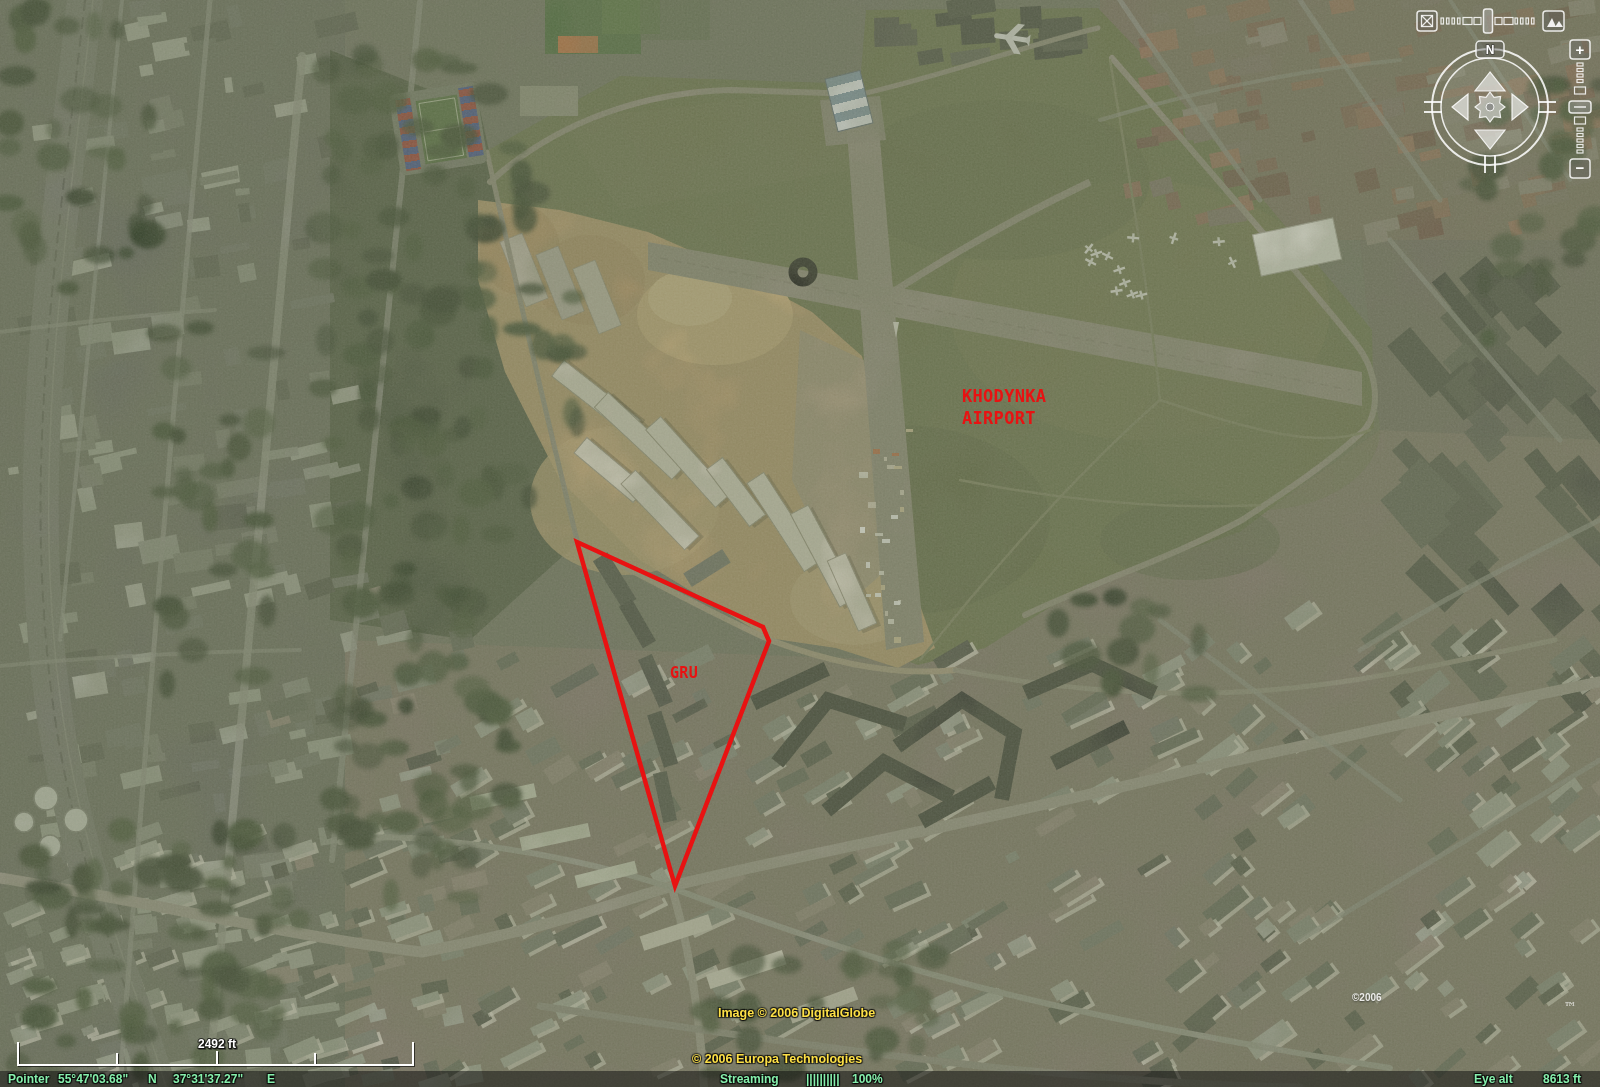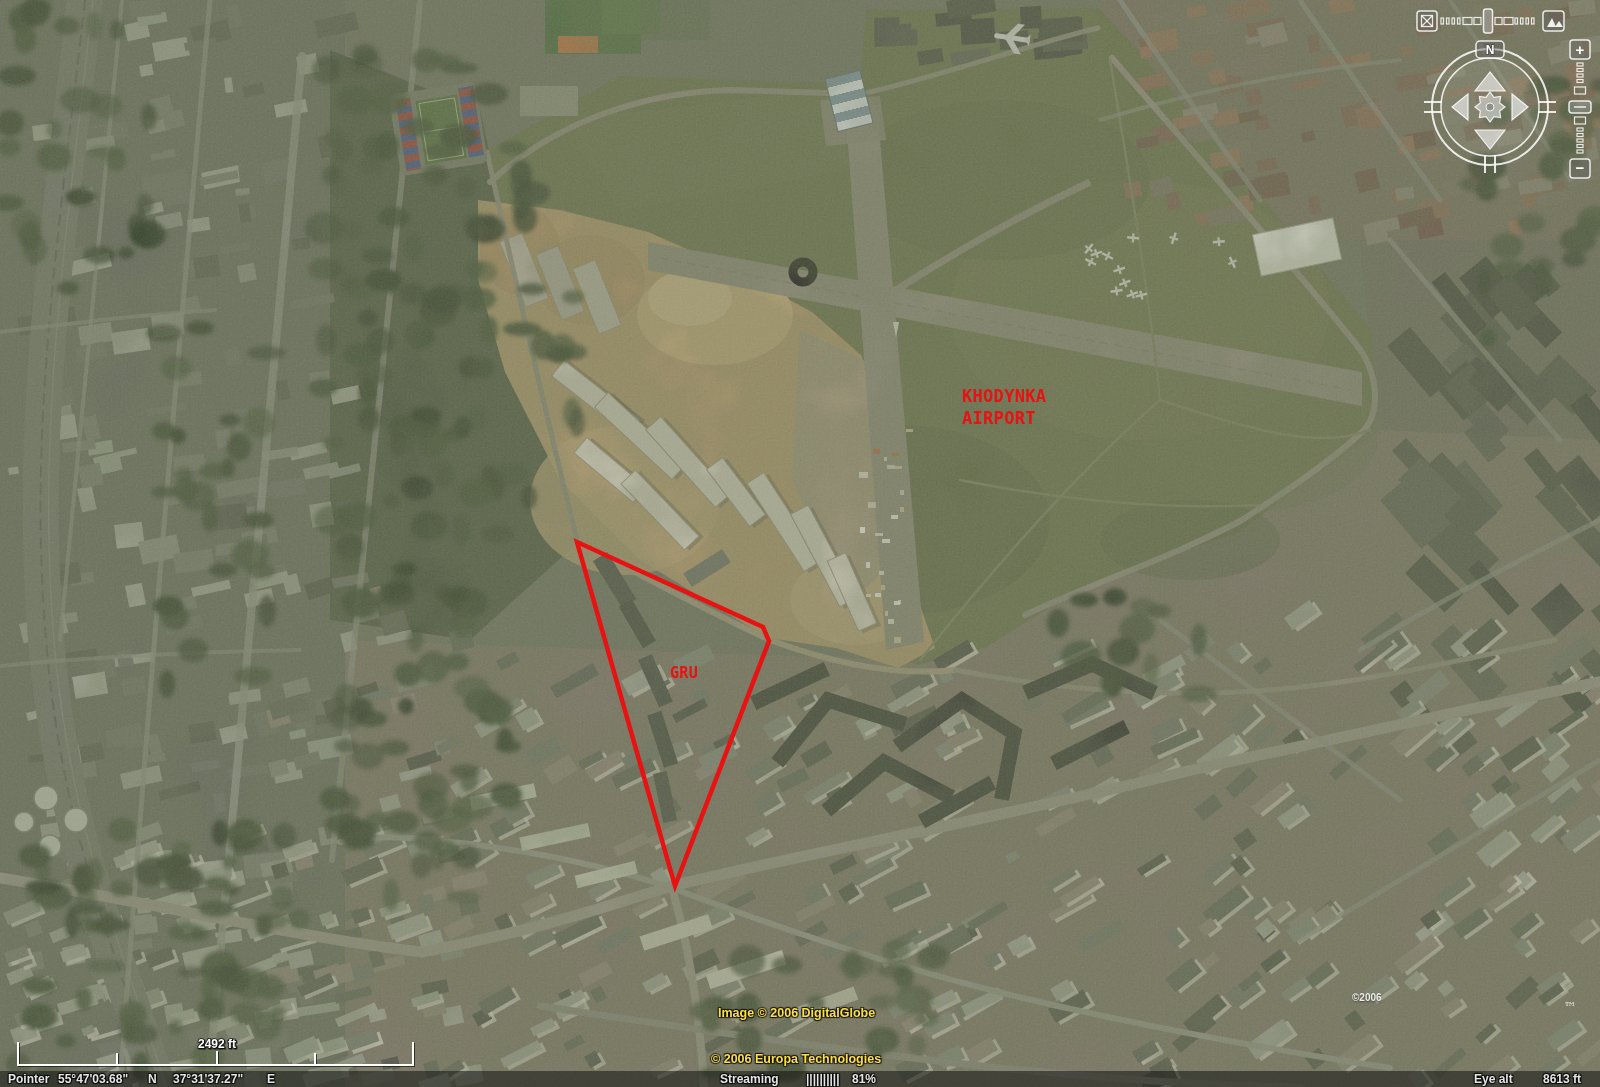--- a/index.html
+++ b/index.html
@@ -12,21 +12,21 @@
               paint-order:stroke;stroke:rgba(0,0,0,0.65);stroke-width:2px;}
   .nav-letter{font-family:"Liberation Sans",sans-serif;font-weight:bold;font-size:12px;fill:#fff;
               text-anchor:middle;paint-order:stroke;stroke:rgba(40,40,40,0.6);stroke-width:1.5px;}
   .nav-glyph{font-family:"Liberation Sans",sans-serif;font-weight:bold;font-size:15px;fill:#fff;
              text-anchor:middle;}
   .wm{position:absolute;color:#fde047;font-weight:bold;font-size:12.5px;white-space:nowrap;
       text-shadow:-1px -1px 1px rgba(0,0,0,.75),1px -1px 1px rgba(0,0,0,.75),
                   -1px 1px 1px rgba(0,0,0,.75),1px 1px 1px rgba(0,0,0,.75);}
   .status-bar{position:absolute;left:0;top:1071px;width:1600px;height:16px;
               background:rgba(15,15,15,0.52);}
-  .status-bar span{position:absolute;top:0;height:16px;line-height:16px;color:#e5e5e5;
+  .status-bar span{position:absolute;top:0;height:16px;line-height:16px;color:#86efac;
       font-weight:bold;font-size:12px;white-space:nowrap;
       text-shadow:-1px -1px 1px rgba(0,0,0,.8),1px -1px 1px rgba(0,0,0,.8),
                   -1px 1px 1px rgba(0,0,0,.8),1px 1px 1px rgba(0,0,0,.8);}
   .s-pointer{left:8px;} .s-lat{left:58px;} .s-lathem{left:148px;}
   .s-lon{left:173px;} .s-lonhem{left:267px;}
   .s-strlabel{left:720px;} .s-strbars{left:806px;font-size:10px;letter-spacing:0;}
   .s-strpct{left:852px;} .s-eyelabel{left:1474px;text-align:center;} .s-eyeval{left:1531px;padding-left:12px;}
   .logo-year{position:absolute;left:1352px;top:992px;font-size:10px;font-weight:bold;
              color:rgba(255,255,255,0.88);text-shadow:0 1px 2px rgba(0,0,0,.5);}
   .google-logo{position:absolute;left:1393px;top:991px;height:60px;line-height:50px;
@@ -1716,30 +1716,30 @@
       </g>
       <rect x="1569" y="101" width="22" height="12" rx="3" fill="rgba(160,160,160,0.45)" stroke-width="1.5"></rect>
       <line x1="1574" y1="107" x2="1586" y2="107" stroke-width="1.5"></line>
       <rect x="1570" y="159" width="20" height="19" rx="3" fill="rgba(90,90,90,0.35)" stroke-width="1.5"></rect>
       <text x="1580" y="173" class="nav-glyph" stroke="none" fill="#fff">−</text>
     </g>
   </g>
 </svg>
 
 <div class="wm" style="left:718px;top:1006px">Image © 2006 DigitalGlobe</div>
-<div class="wm" style="left:711px;top:1052px">© 2006 Europa Technologies</div>
+<div class="wm" style="left:692px;top:1052px">© 2006 Europa Technologies</div>
 <div class="logo-year">©2006</div>
 <div class="logo-tm">™</div>
 
 <div class="status-bar">
   <span class="s-pointer">Pointer</span>
   <span class="s-lat">55°47'03.68"</span>
   <span class="s-lathem">N</span>
   <span class="s-lon">37°31'37.27"</span>
   <span class="s-lonhem">E</span>
   <span class="s-strlabel">Streaming</span>
   <span class="s-strbars">||||||||||</span>
-  <span class="s-strpct">81%</span>
+  <span class="s-strpct">100%</span>
   <span class="s-eyelabel">Eye alt</span>
   <span class="s-eyeval">8613 ft</span>
 </div>
 
 </div>
 
 </body></html>

